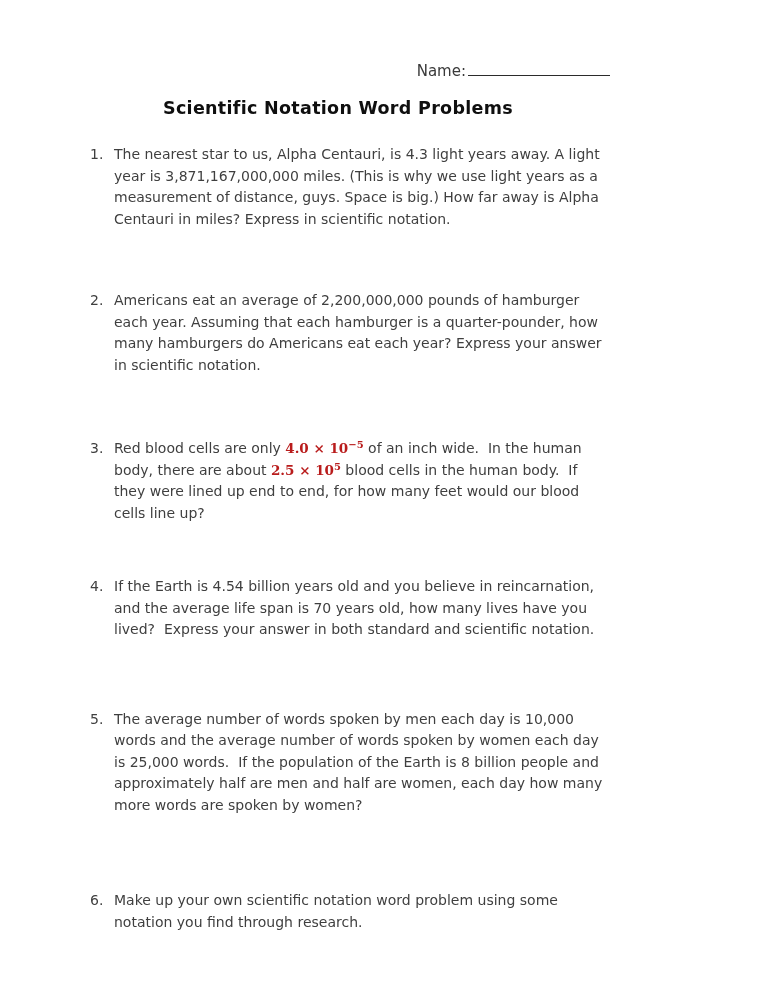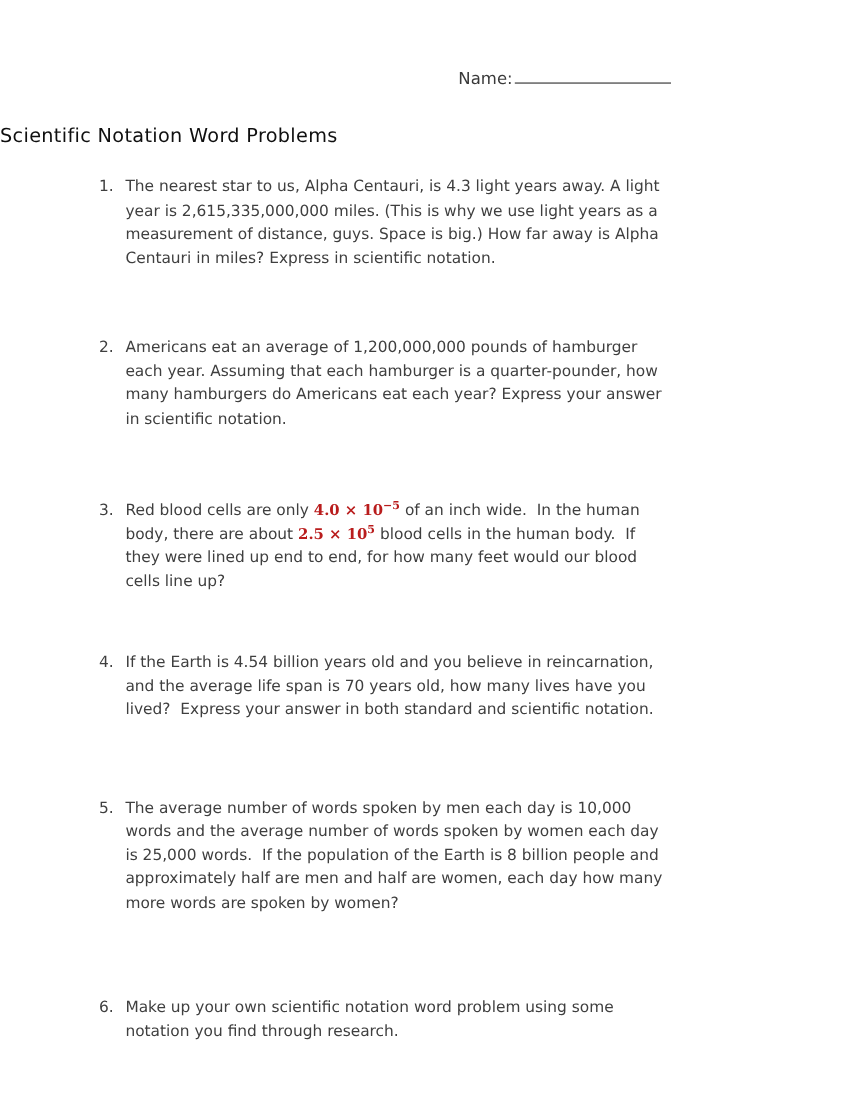--- a/index.html
+++ b/index.html
@@ -30,24 +30,24 @@
     vertical-align: baseline;
   }
   .name-line {
     display: inline-block;
     width: 142px;
     height: 14px;
     border-bottom: 1.5px solid #2b2b2b;
     margin-left: 2px;
   }
   .title {
-    margin: 32px 0 0 0;
-    text-align: left;
+    margin: 16px 0 0 0;
+    text-align: center;
     font-size: 17.5px;
-    font-weight: normal;
+    font-weight: bold;
     letter-spacing: 0.3px;
     color: #0f0f0f;
   }
   .problems {
     margin: 26px 0 0 0;
     padding: 0 72px 0 90px;
     list-style: none;
   }
   .problem {
     display: flex;
@@ -85,25 +85,25 @@
 <body>
 
 <div class="page">
   <div class="name-row">
     <span class="name-label">Name:</span><span class="name-line"></span>
   </div>
   <h1 class="title">Scientific Notation Word Problems</h1>
   <ol class="problems" id="problems">
       <li class="problem">
         <span class="num">1.</span>
-        <div class="ptext">The nearest star to us, Alpha Centauri, is 4.3 light years away. A light year is 2,615,335,000,000 miles. (This is why we use light years as a measurement of distance, guys. Space is big.) How far away is Alpha Centauri in miles? Express in scientific notation.</div>
+        <div class="ptext">The nearest star to us, Alpha Centauri, is 4.3 light years away. A light year is 3,871,167,000,000 miles. (This is why we use light years as a measurement of distance, guys. Space is big.) How far away is Alpha Centauri in miles? Express in scientific notation.</div>
       </li>
       <li class="problem">
         <span class="num">2.</span>
-        <div class="ptext">Americans eat an average of 1,200,000,000 pounds of hamburger each year. Assuming that each hamburger is a quarter-pounder, how many hamburgers do Americans eat each year? Express your answer in scientific notation.</div>
+        <div class="ptext">Americans eat an average of 2,200,000,000 pounds of hamburger each year. Assuming that each hamburger is a quarter-pounder, how many hamburgers do Americans eat each year? Express your answer in scientific notation.</div>
       </li>
       <li class="problem">
         <span class="num">3.</span>
         <div class="ptext">Red blood cells are only <span class="math">4.0 × 10<sup>−5</sup></span> of an inch wide.  In the human body, there are about <span class="math">2.5 × 10<sup>5</sup></span> blood cells in the human body.  If they were lined up end to end, for how many feet would our blood cells line up?</div>
       </li>
       <li class="problem">
         <span class="num">4.</span>
         <div class="ptext">If the Earth is 4.54 billion years old and you believe in reincarnation, and the average life span is 70 years old, how many lives have you lived?  Express your answer in both standard and scientific notation.</div>
       </li>
       <li class="problem">

